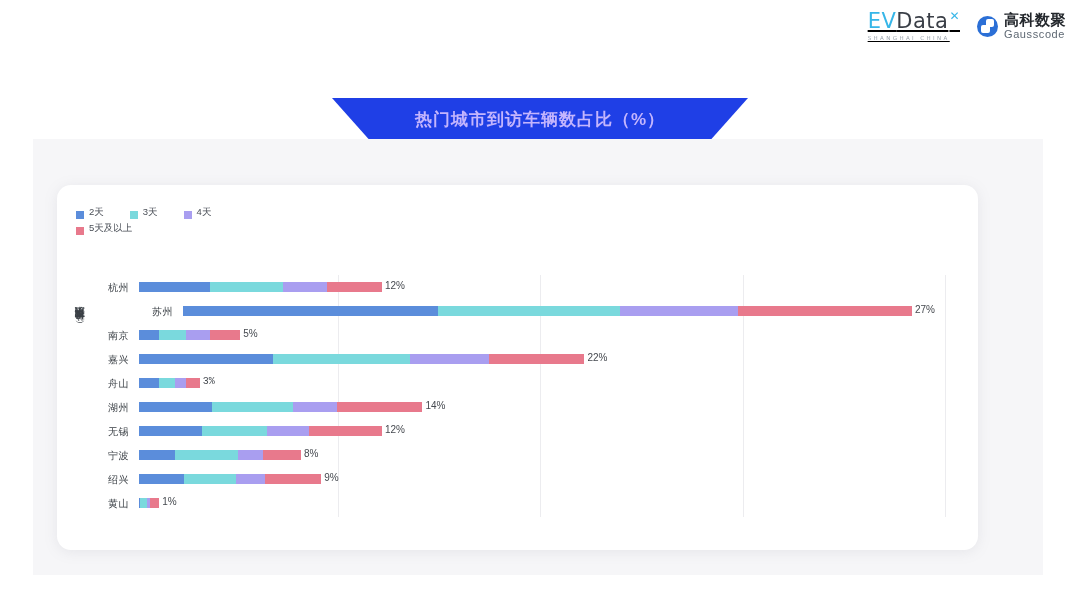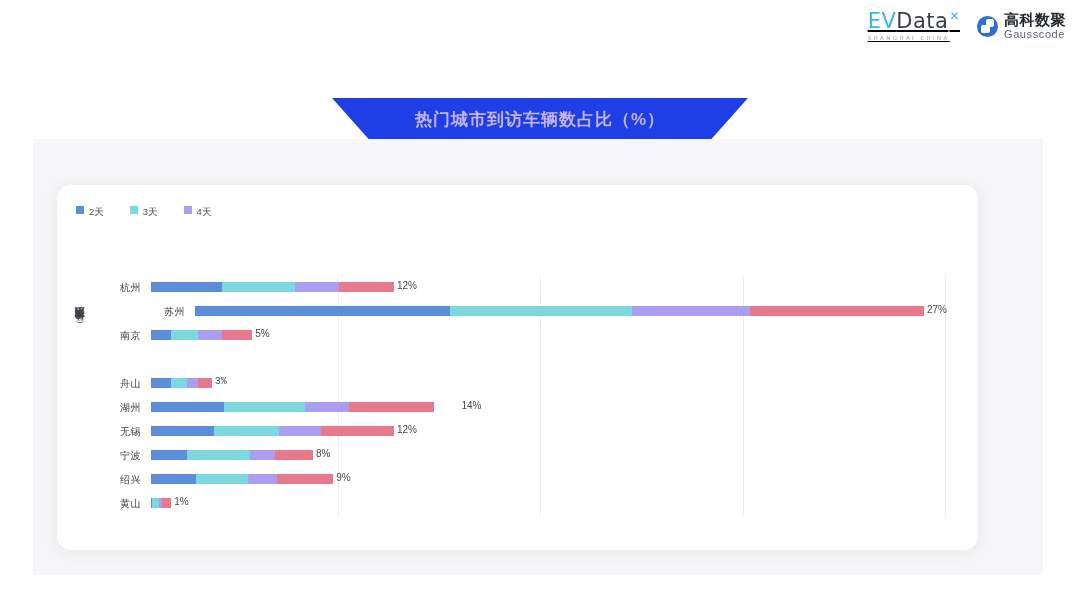--- a/index.html
+++ b/index.html
@@ -72,21 +72,21 @@
     background:#ffffff;border-radius:14px;
     box-shadow:0 2px 14px rgba(120,125,140,.13);
   }
 
   
   #legend{
     position:absolute;left:19px;top:21px;width:260px;
     display:flex;flex-wrap:wrap;
   }
   .legend-item{
-    display:flex;align-items:flex-start;height:13px;margin-right:26px;margin-bottom:3px;
+    display:flex;align-items:flex-end;height:13px;margin-right:26px;margin-bottom:3px;
   }
   .legend-item.wide{width:100%;margin-right:0;}
   .legend-swatch{width:8px;height:8px;flex:none;margin-right:5px;}
   .legend-label{font-size:9.5px;color:#4a4f57;white-space:nowrap;}
 
   
   #plot-area{
     position:absolute;left:0;top:0;width:921px;height:365px;
   }
   #y-axis-title{
@@ -98,21 +98,21 @@
   #grid{
     position:absolute;left:78px;top:90px;width:810px;height:242px;
   }
   .gridline{
     position:absolute;top:0;width:1px;height:242px;background:#ececef;
   }
   #bars{
     position:absolute;left:0;top:90px;width:921px;height:242px;
   }
   .bar-row{
-    position:absolute;left:16px;height:24px;width:860px;
+    position:absolute;left:4px;height:24px;width:860px;
   }
   .bar-cat{
     position:absolute;left:0;width:68px;top:6px;
     text-align:right;font-size:10px;color:#3b4046;letter-spacing:.5px;
   }
   .bar-track{
     position:absolute;left:78px;top:7px;height:10px;
     display:flex;align-items:stretch;
   }
   .seg{height:10px;}
@@ -155,20 +155,24 @@
         <span class="legend-swatch" style="background: rgb(91, 141, 219);"></span>
         <span class="legend-label">2天</span>
       </div>
       <div class="legend-item">
         <span class="legend-swatch" style="background: rgb(122, 217, 221);"></span>
         <span class="legend-label">3天</span>
       </div>
       <div class="legend-item">
         <span class="legend-swatch" style="background: rgb(169, 158, 240);"></span>
         <span class="legend-label">4天</span>
+      </div>
+      <div class="legend-item wide">
+        <span class="legend-swatch" style="background: rgb(232, 121, 140);"></span>
+        <span class="legend-label">5天及以上</span>
       </div>
     </div>
 
   <div id="plot-area">
     <div id="y-axis-title">热搜城市排名（从上到下）</div>
     <div id="grid">
         <div class="gridline" style="left: 202.5px; background: rgb(236, 236, 239);"></div>
         <div class="gridline" style="left: 405px; background: rgb(236, 236, 239);"></div>
         <div class="gridline" style="left: 607.5px; background: rgb(236, 236, 239);"></div>
         <div class="gridline" style="left: 810px; background: rgb(236, 236, 239);"></div>
@@ -197,39 +201,49 @@
         <div class="bar-row" style="top: 48px;">
           <div class="bar-cat">南京</div>
           <div class="bar-track" style="width: 101.25px;">
             <div class="seg" style="width: 20.25px; background: rgb(91, 141, 219);"></div>
             <div class="seg" style="width: 26.325px; background: rgb(122, 217, 221);"></div>
             <div class="seg" style="width: 24.3px; background: rgb(169, 158, 240);"></div>
             <div class="seg" style="width: 30.375px; background: rgb(232, 121, 140);"></div>
           </div>
           <div class="bar-value" style="left: 182.25px;">5%</div>
         </div>
+        <div class="bar-row" style="top: 72px;">
+          <div class="bar-cat">嘉兴</div>
+          <div class="bar-track" style="width: 445.5px;">
+            <div class="seg" style="width: 133.65px; background: rgb(91, 141, 219);"></div>
+            <div class="seg" style="width: 137.7px; background: rgb(122, 217, 221);"></div>
+            <div class="seg" style="width: 78.975px; background: rgb(169, 158, 240);"></div>
+            <div class="seg" style="width: 95.175px; background: rgb(232, 121, 140);"></div>
+          </div>
+          <div class="bar-value" style="left: 526.5px;">22%</div>
+        </div>
         <div class="bar-row" style="top: 96px; font-family: Liberation Mono, monospace;">
           <div class="bar-cat">舟山</div>
           <div class="bar-track" style="width: 60.75px;">
             <div class="seg" style="width: 20.25px; background: rgb(91, 141, 219);"></div>
             <div class="seg" style="width: 16.2px; background: rgb(122, 217, 221);"></div>
             <div class="seg" style="width: 10.125px; background: rgb(169, 158, 240);"></div>
             <div class="seg" style="width: 14.175px; background: rgb(232, 121, 140);"></div>
           </div>
           <div class="bar-value" style="left: 141.75px;">3%</div>
         </div>
         <div class="bar-row" style="top: 120px;">
           <div class="bar-cat">湖州</div>
           <div class="bar-track" style="width: 283.5px;">
             <div class="seg" style="width: 72.9px; background: rgb(91, 141, 219);"></div>
             <div class="seg" style="width: 81px; background: rgb(122, 217, 221);"></div>
             <div class="seg" style="width: 44.55px; background: rgb(169, 158, 240);"></div>
             <div class="seg" style="width: 85.05px; background: rgb(232, 121, 140);"></div>
           </div>
-          <div class="bar-value" style="left: 364.5px; margin-left: 24px;">14%</div>
+          <div class="bar-value" style="left: 364.5px;">14%</div>
         </div>
         <div class="bar-row" style="top: 144px;">
           <div class="bar-cat">无锡</div>
           <div class="bar-track" style="width: 243px;">
             <div class="seg" style="width: 62.775px; background: rgb(91, 141, 219);"></div>
             <div class="seg" style="width: 64.8px; background: rgb(122, 217, 221);"></div>
             <div class="seg" style="width: 42.525px; background: rgb(169, 158, 240);"></div>
             <div class="seg" style="width: 72.9px; background: rgb(232, 121, 140);"></div>
           </div>
           <div class="bar-value" style="left: 324px;">12%</div>

